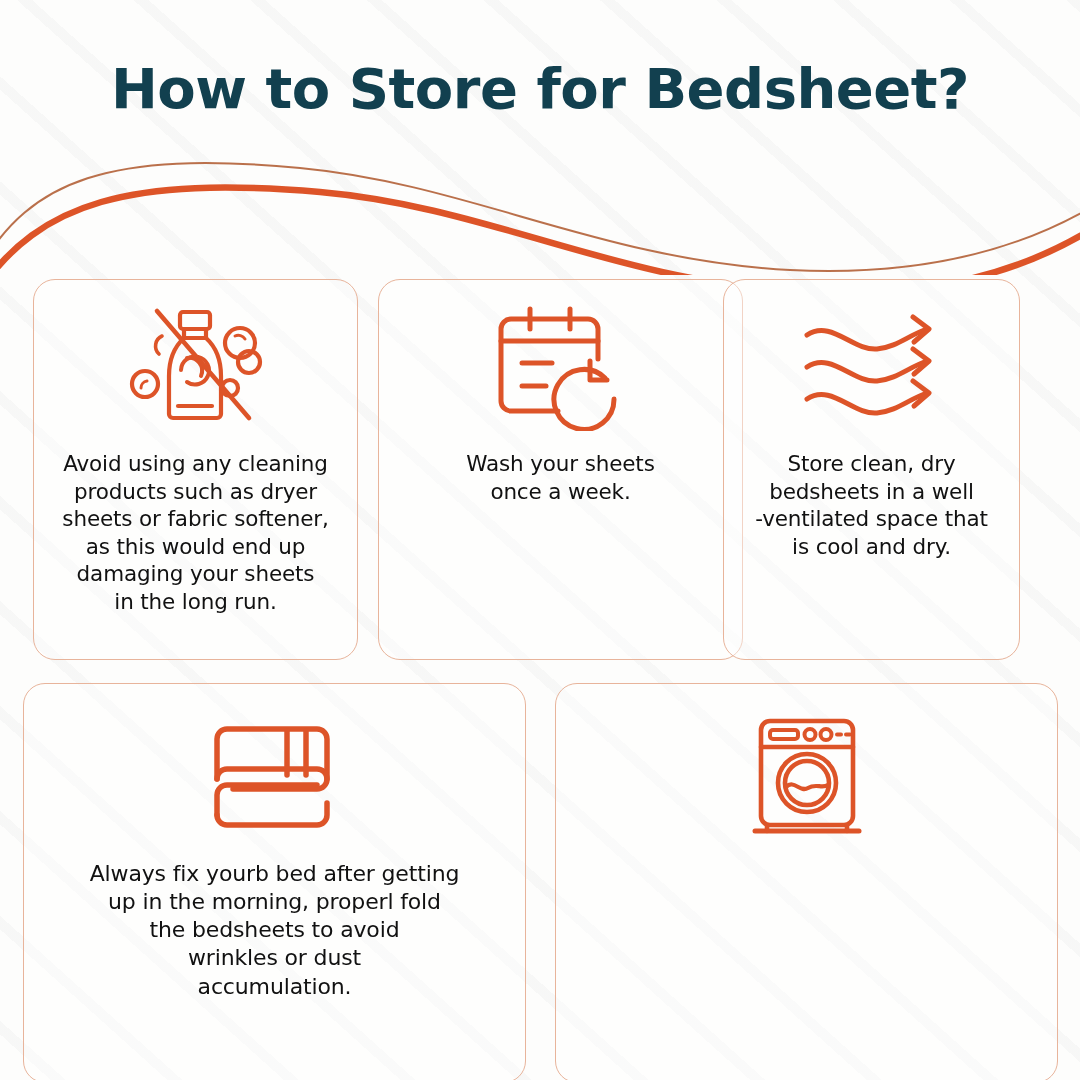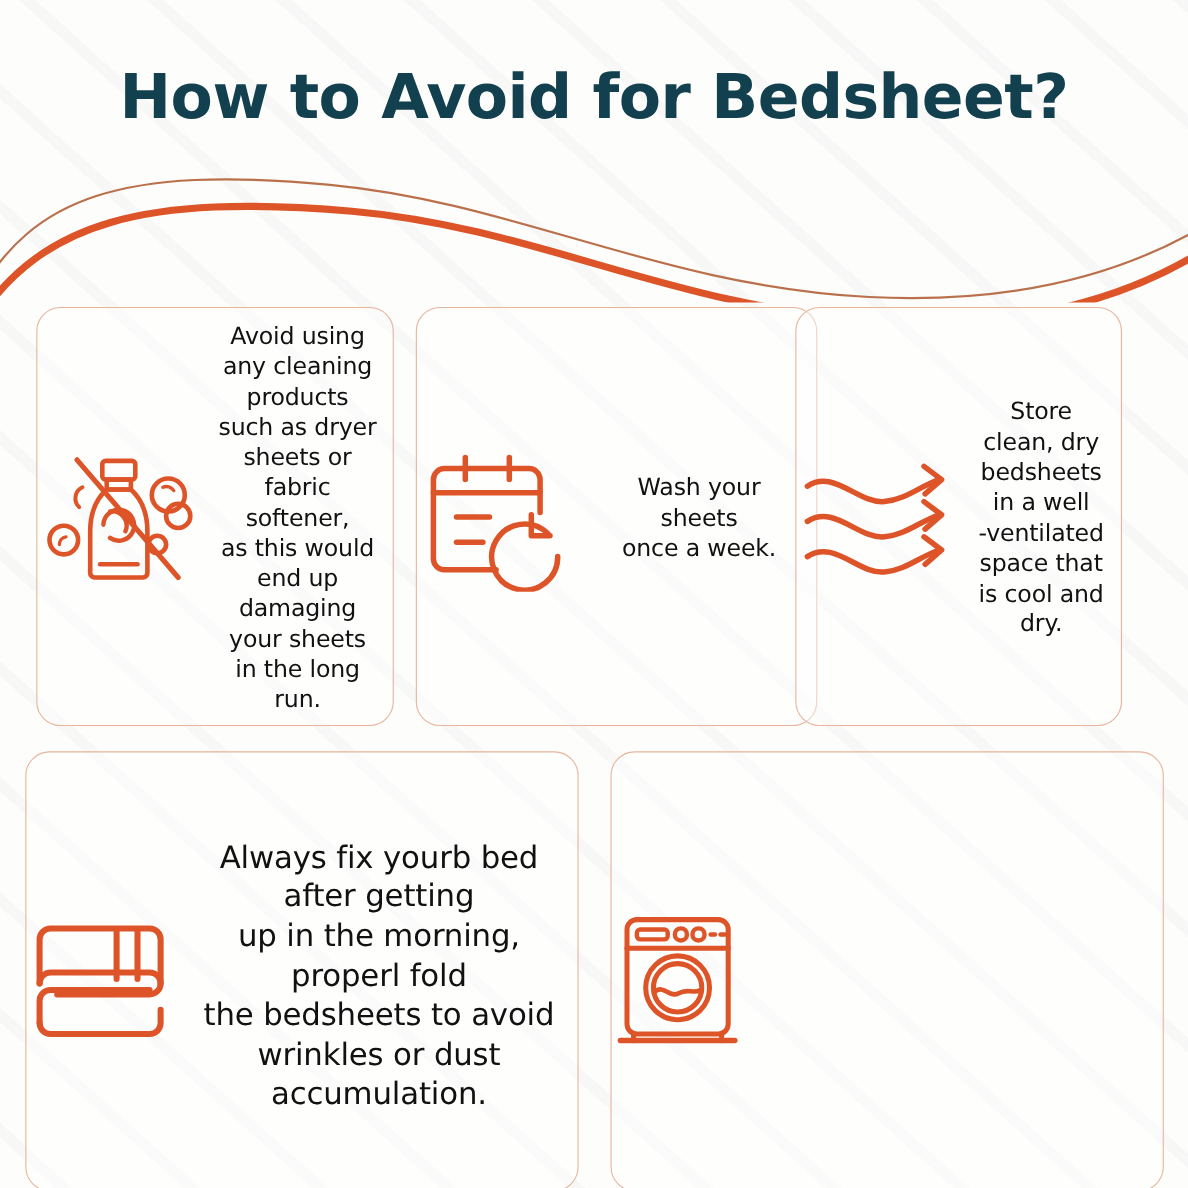--- a/index.html
+++ b/index.html
@@ -61,21 +61,21 @@
   }
 
   
   .card {
     position: absolute;
     box-sizing: border-box;
     border: 1.6px solid #e8b49b;
     border-radius: 22px;
     background: rgba(255,255,255,0.42);
     display: flex;
-    flex-direction: row;
+    flex-direction: column;
     align-items: center;
   }
 
   .card-icon {
     display: flex;
     align-items: center;
     justify-content: center;
   }
 
   .card-text {
@@ -97,30 +97,30 @@
 
   .row-top .card-icon { height: 160px; margin-top: 6px; }
   .row-top .card-text { margin-top: 4px; }
 
   
   .row-bottom { top: 683px; height: 400px; }
   #card-4 { left: 23px;  width: 503px; }
   #card-5 { left: 555px; width: 503px; }
 
   .row-bottom .card-icon { height: 150px; margin-top: 18px; }
-  .row-bottom .card-text { margin-top: 8px; font-size: 28px; }
+  .row-bottom .card-text { margin-top: 8px; font-size: 22px; }
 </style>
 </head>
 <body>
 
 <div id="poster">
 
   <div id="bg-texture"></div>
 
-  <div id="title">How to Avoid for Bedsheet?</div>
+  <div id="title">How to Store for Bedsheet?</div>
 
   <svg id="wave-divider" viewBox="0 0 1080 135" preserveAspectRatio="none">
     <path d="M -20 128 C 30 40, 110 10, 300 28 C 470 44, 600 120, 790 130 C 930 137, 1030 105, 1100 62" fill="none" stroke="#B4643C" stroke-width="2" stroke-linecap="round" opacity="0.92"></path>
     <path d="M -20 150 C 40 62, 130 36, 320 52 C 490 67, 610 140, 800 152 C 940 160, 1035 126, 1100 84" fill="none" stroke="#DD5428" stroke-width="6.5" stroke-linecap="round"></path>
   </svg>
 
   <div class="card row-top" id="card-1">
     <div class="card-icon">
       <svg width="150" height="140" viewBox="0 0 150 140" fill="none" stroke="#DD5428" stroke-width="4.2" stroke-linecap="round" stroke-linejoin="round">
 

